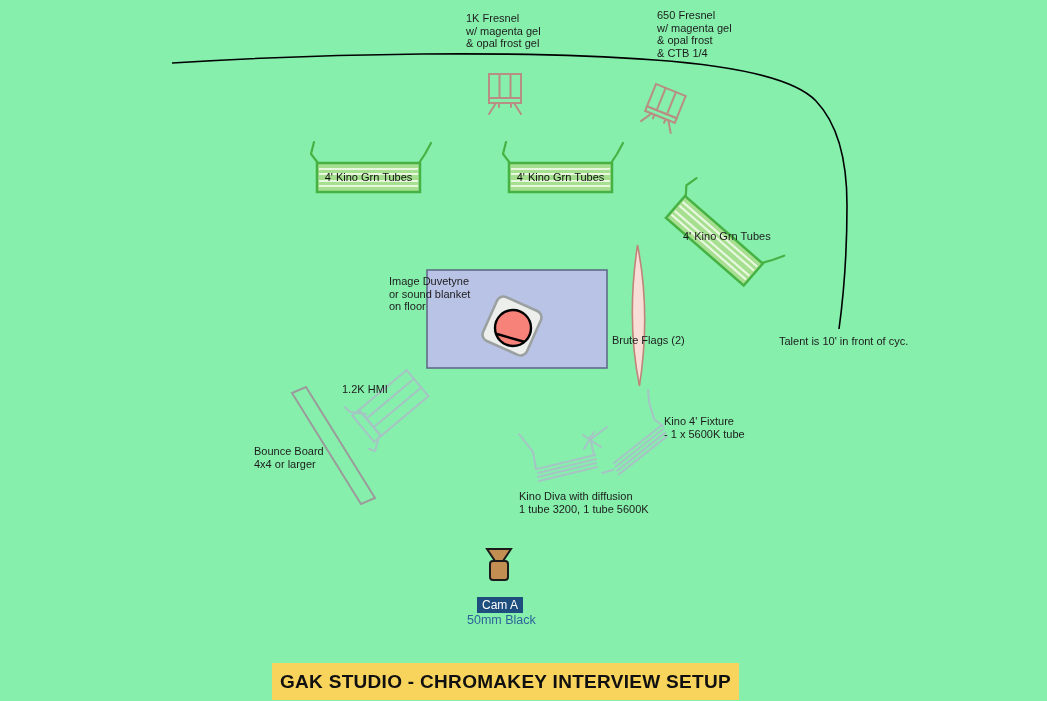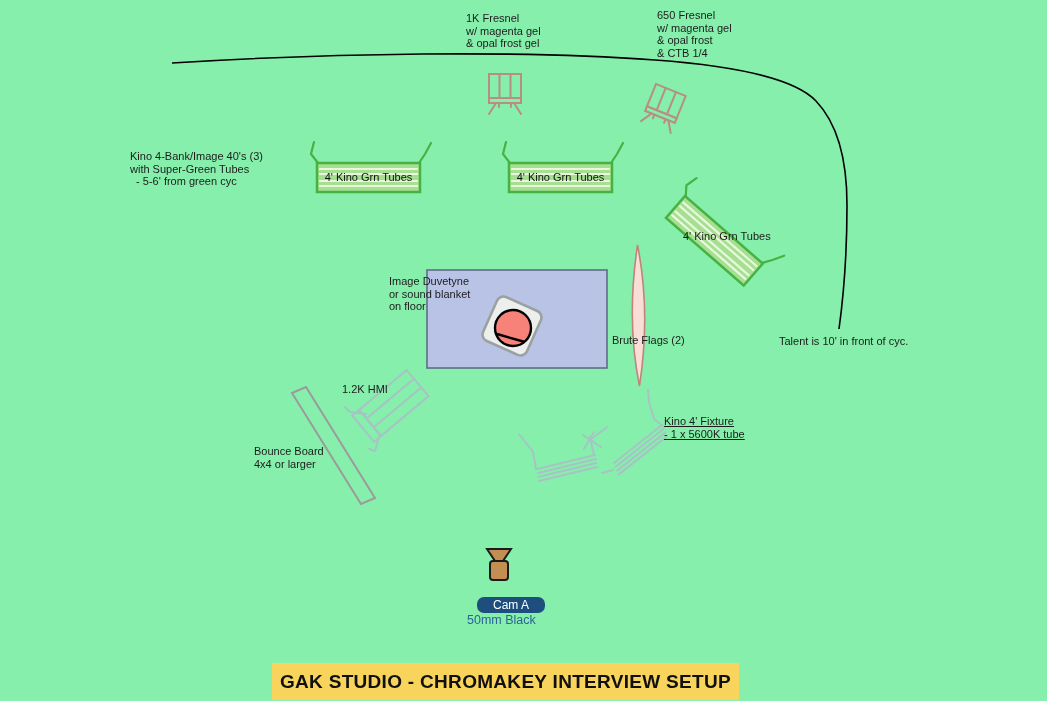--- a/index.html
+++ b/index.html
@@ -3,21 +3,21 @@
 <meta charset="utf-8">
 <style>
   html,body{margin:0;padding:0;background:#fff;}
   #canvas{position:relative;width:1047px;height:701px;background:#86efac;overflow:hidden;
           font-family:"Liberation Sans",sans-serif;}
   #diagram-svg{position:absolute;left:0;top:0;}
   .lbl{position:absolute;font:11px/12.5px "Liberation Sans",sans-serif;color:#1c1c1c;white-space:pre;}
   .bar-label{position:absolute;width:103px;text-align:center;font:11px/12px "Liberation Sans",sans-serif;
              color:#111;white-space:pre;}
   #cam-a-tag{position:absolute;left:477px;top:597px;background:#1e4e7d;color:#fff;
-             font:12px/14px "Liberation Sans",sans-serif;padding:1px 16px;white-space:pre;border-radius:7px;}
+             font:12px/14px "Liberation Sans",sans-serif;padding:1px 5px;white-space:pre;}
   #lens-label{position:absolute;left:467px;top:613px;color:#2d6399;
               font:12.5px/15px "Liberation Sans",sans-serif;white-space:pre;}
   #main-title{position:absolute;left:272px;top:663px;background:#f8d45c;color:#101010;
               font:bold 19px/23px "Liberation Sans",sans-serif;padding:7px 8px;letter-spacing:.3px;white-space:pre;}
 </style>
 </head>
 <body>
 
 <div id="canvas">
 
@@ -89,34 +89,33 @@
     </g>
   </svg>
 
   <div class="lbl" style="left:466px;top:12px;">1K Fresnel
 w/ magenta gel
 &amp; opal frost gel</div>
   <div class="lbl" style="left:657px;top:9px;">650 Fresnel
 w/ magenta gel
 &amp; opal frost
 &amp; CTB 1/4</div>
-  <div class="lbl" style="left:130px;top:150px;">Kino 4-Bank/Image 40's (3)
-with Super-Green Tubes
-  - 5-6' from green cyc</div>
   <div class="bar-label" style="left:317px;top:171px;">4' Kino Grn Tubes</div>
   <div class="bar-label" style="left:509px;top:171px;">4' Kino Grn Tubes</div>
   <div class="lbl" style="left:683px;top:230px;">4' Kino Grn Tubes</div>
   <div class="lbl" style="left:389px;top:275px;">Image Duvetyne
 or sound blanket
 on floor</div>
   <div class="lbl" style="left:600px;top:334px;padding-left:12px;">Brute Flags (2)</div>
   <div class="lbl" style="left:779px;top:335px;">Talent is 10' in front of cyc.</div>
   <div class="lbl" style="left:328px;top:383px;margin-left:14px;">1.2K HMI</div>
   <div class="lbl" style="left:254px;top:445px;">Bounce Board
 4x4 or larger</div>
-  <div class="lbl" style="left:664px;top:415px;text-decoration:underline;">Kino 4' Fixture
+  <div class="lbl" style="left:664px;top:415px;">Kino 4' Fixture
 - 1 x 5600K tube</div>
+  <div class="lbl" style="left:519px;top:490px;">Kino Diva with diffusion
+1 tube 3200, 1 tube 5600K</div>
 
   <div id="cam-a-tag">Cam A</div>
   <div id="lens-label">50mm Black</div>
   <div id="main-title">GAK STUDIO - CHROMAKEY INTERVIEW SETUP</div>
 
 </div>
 
 </body></html>

